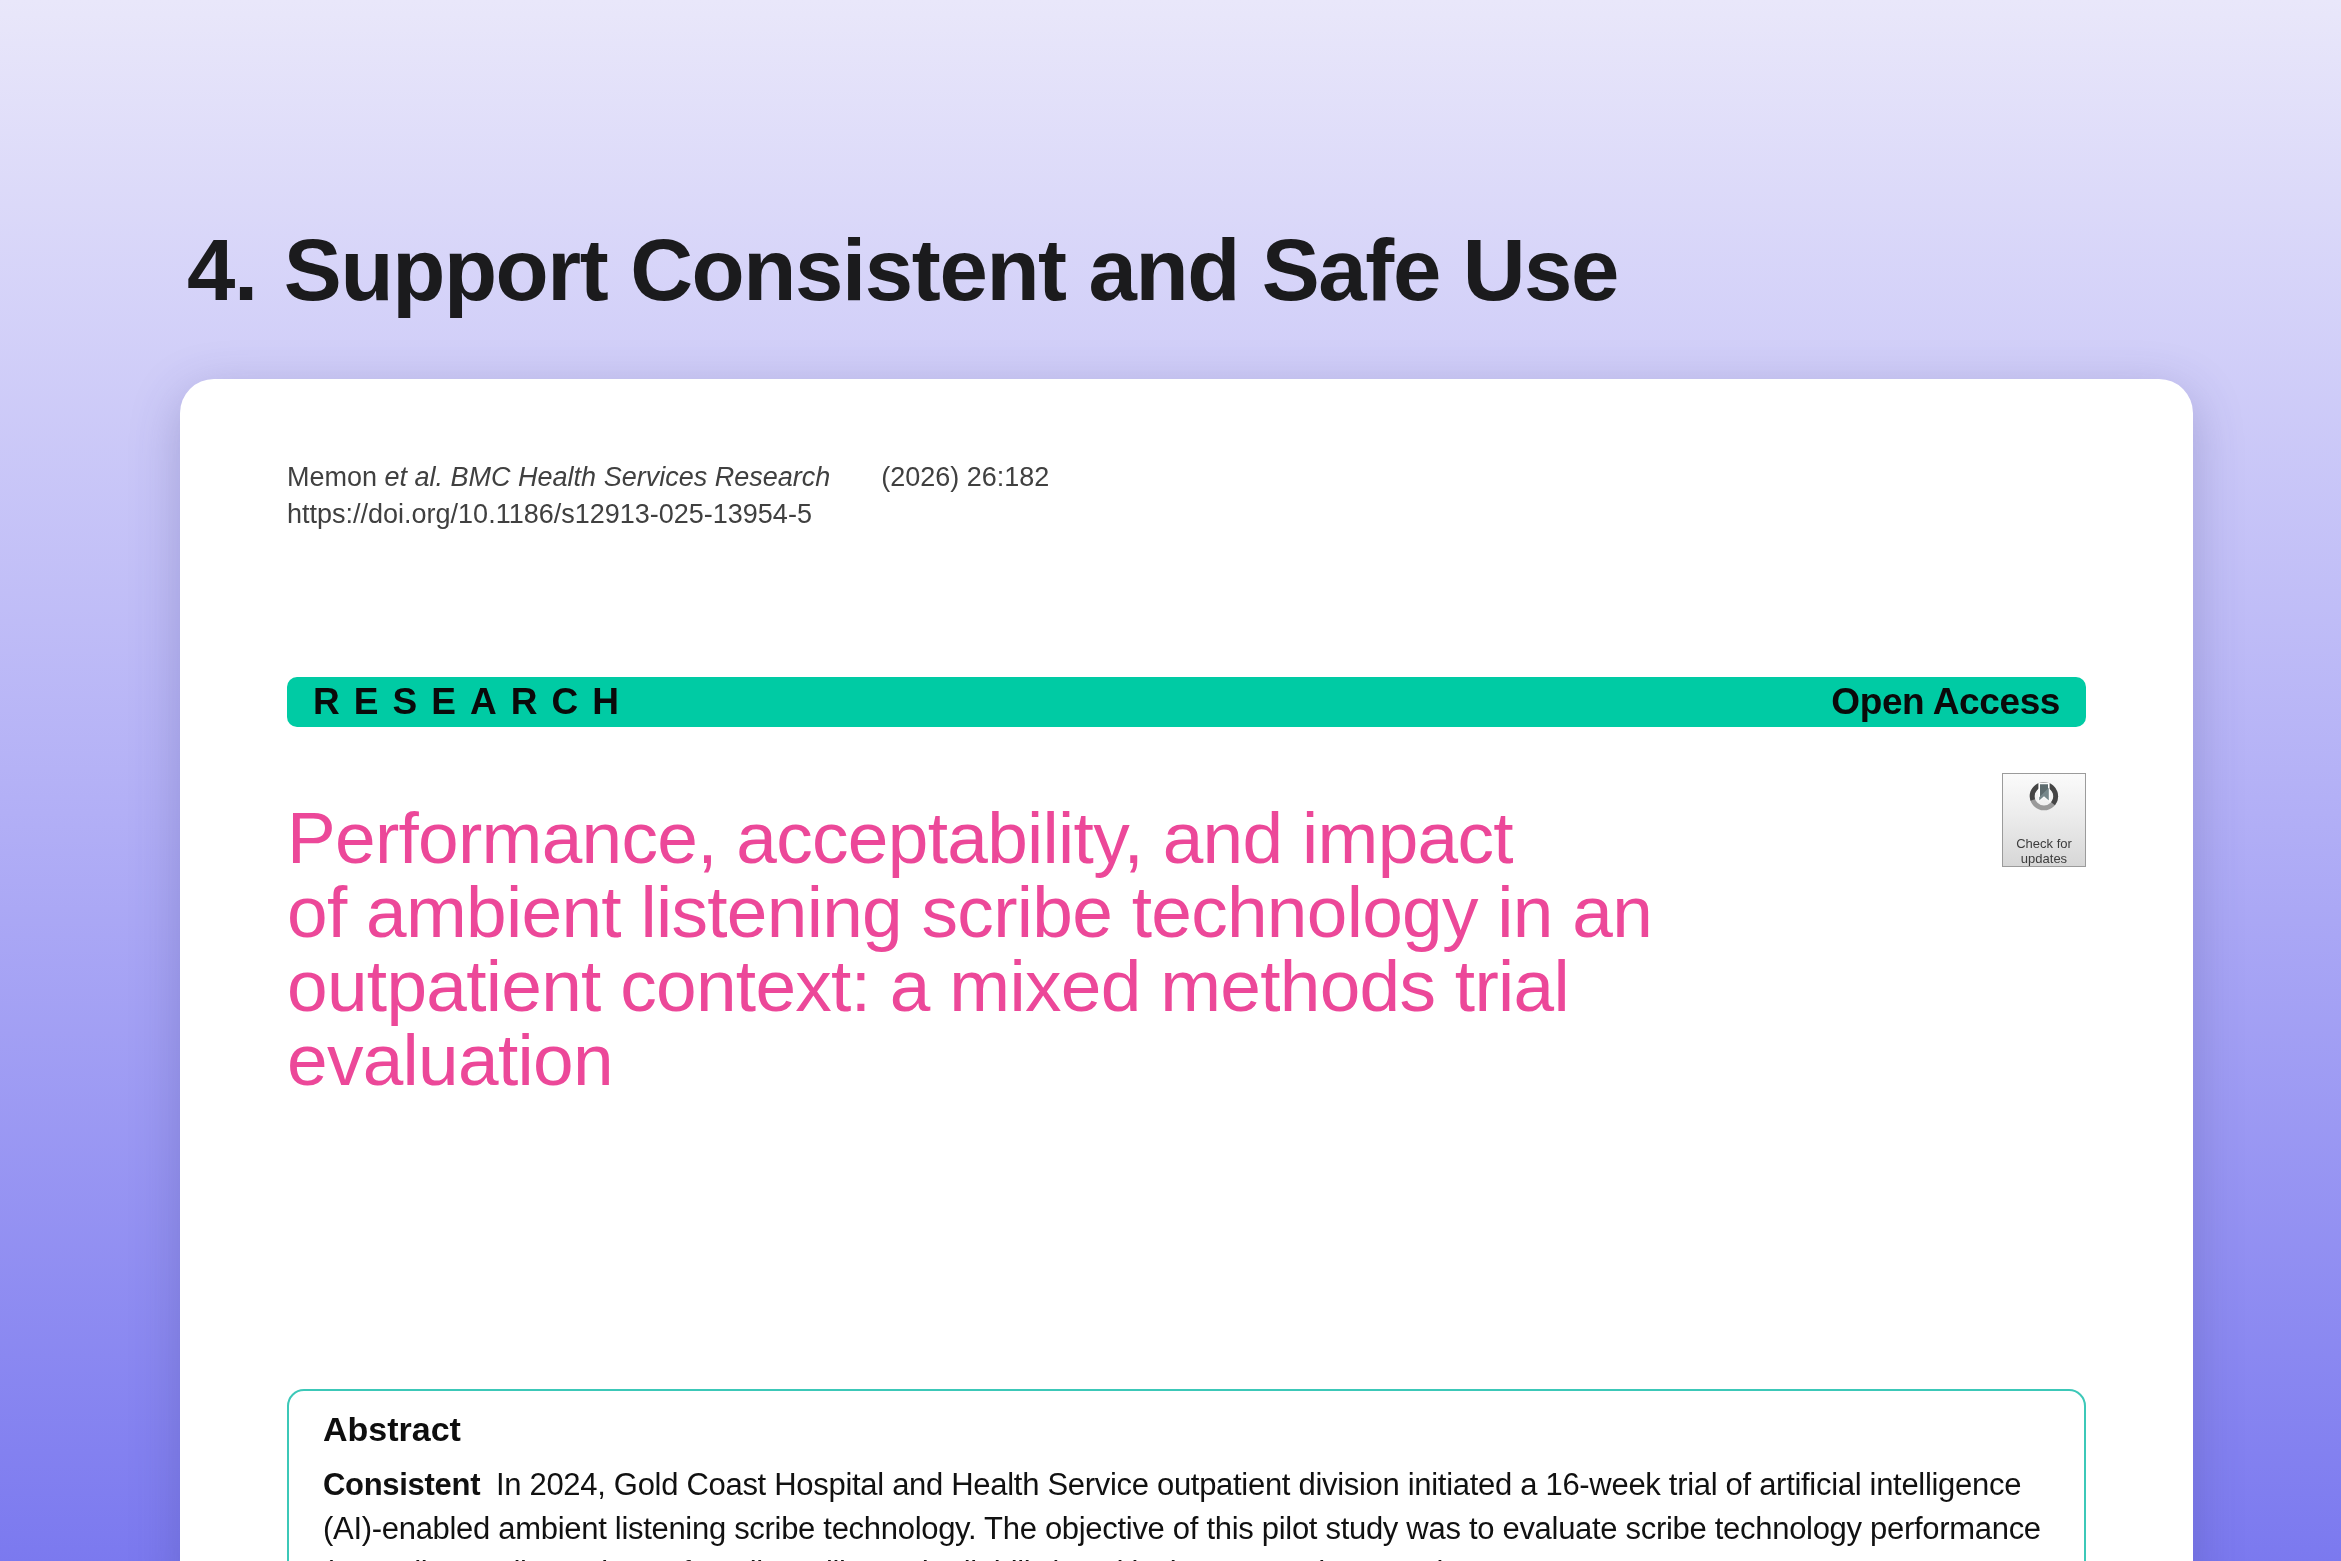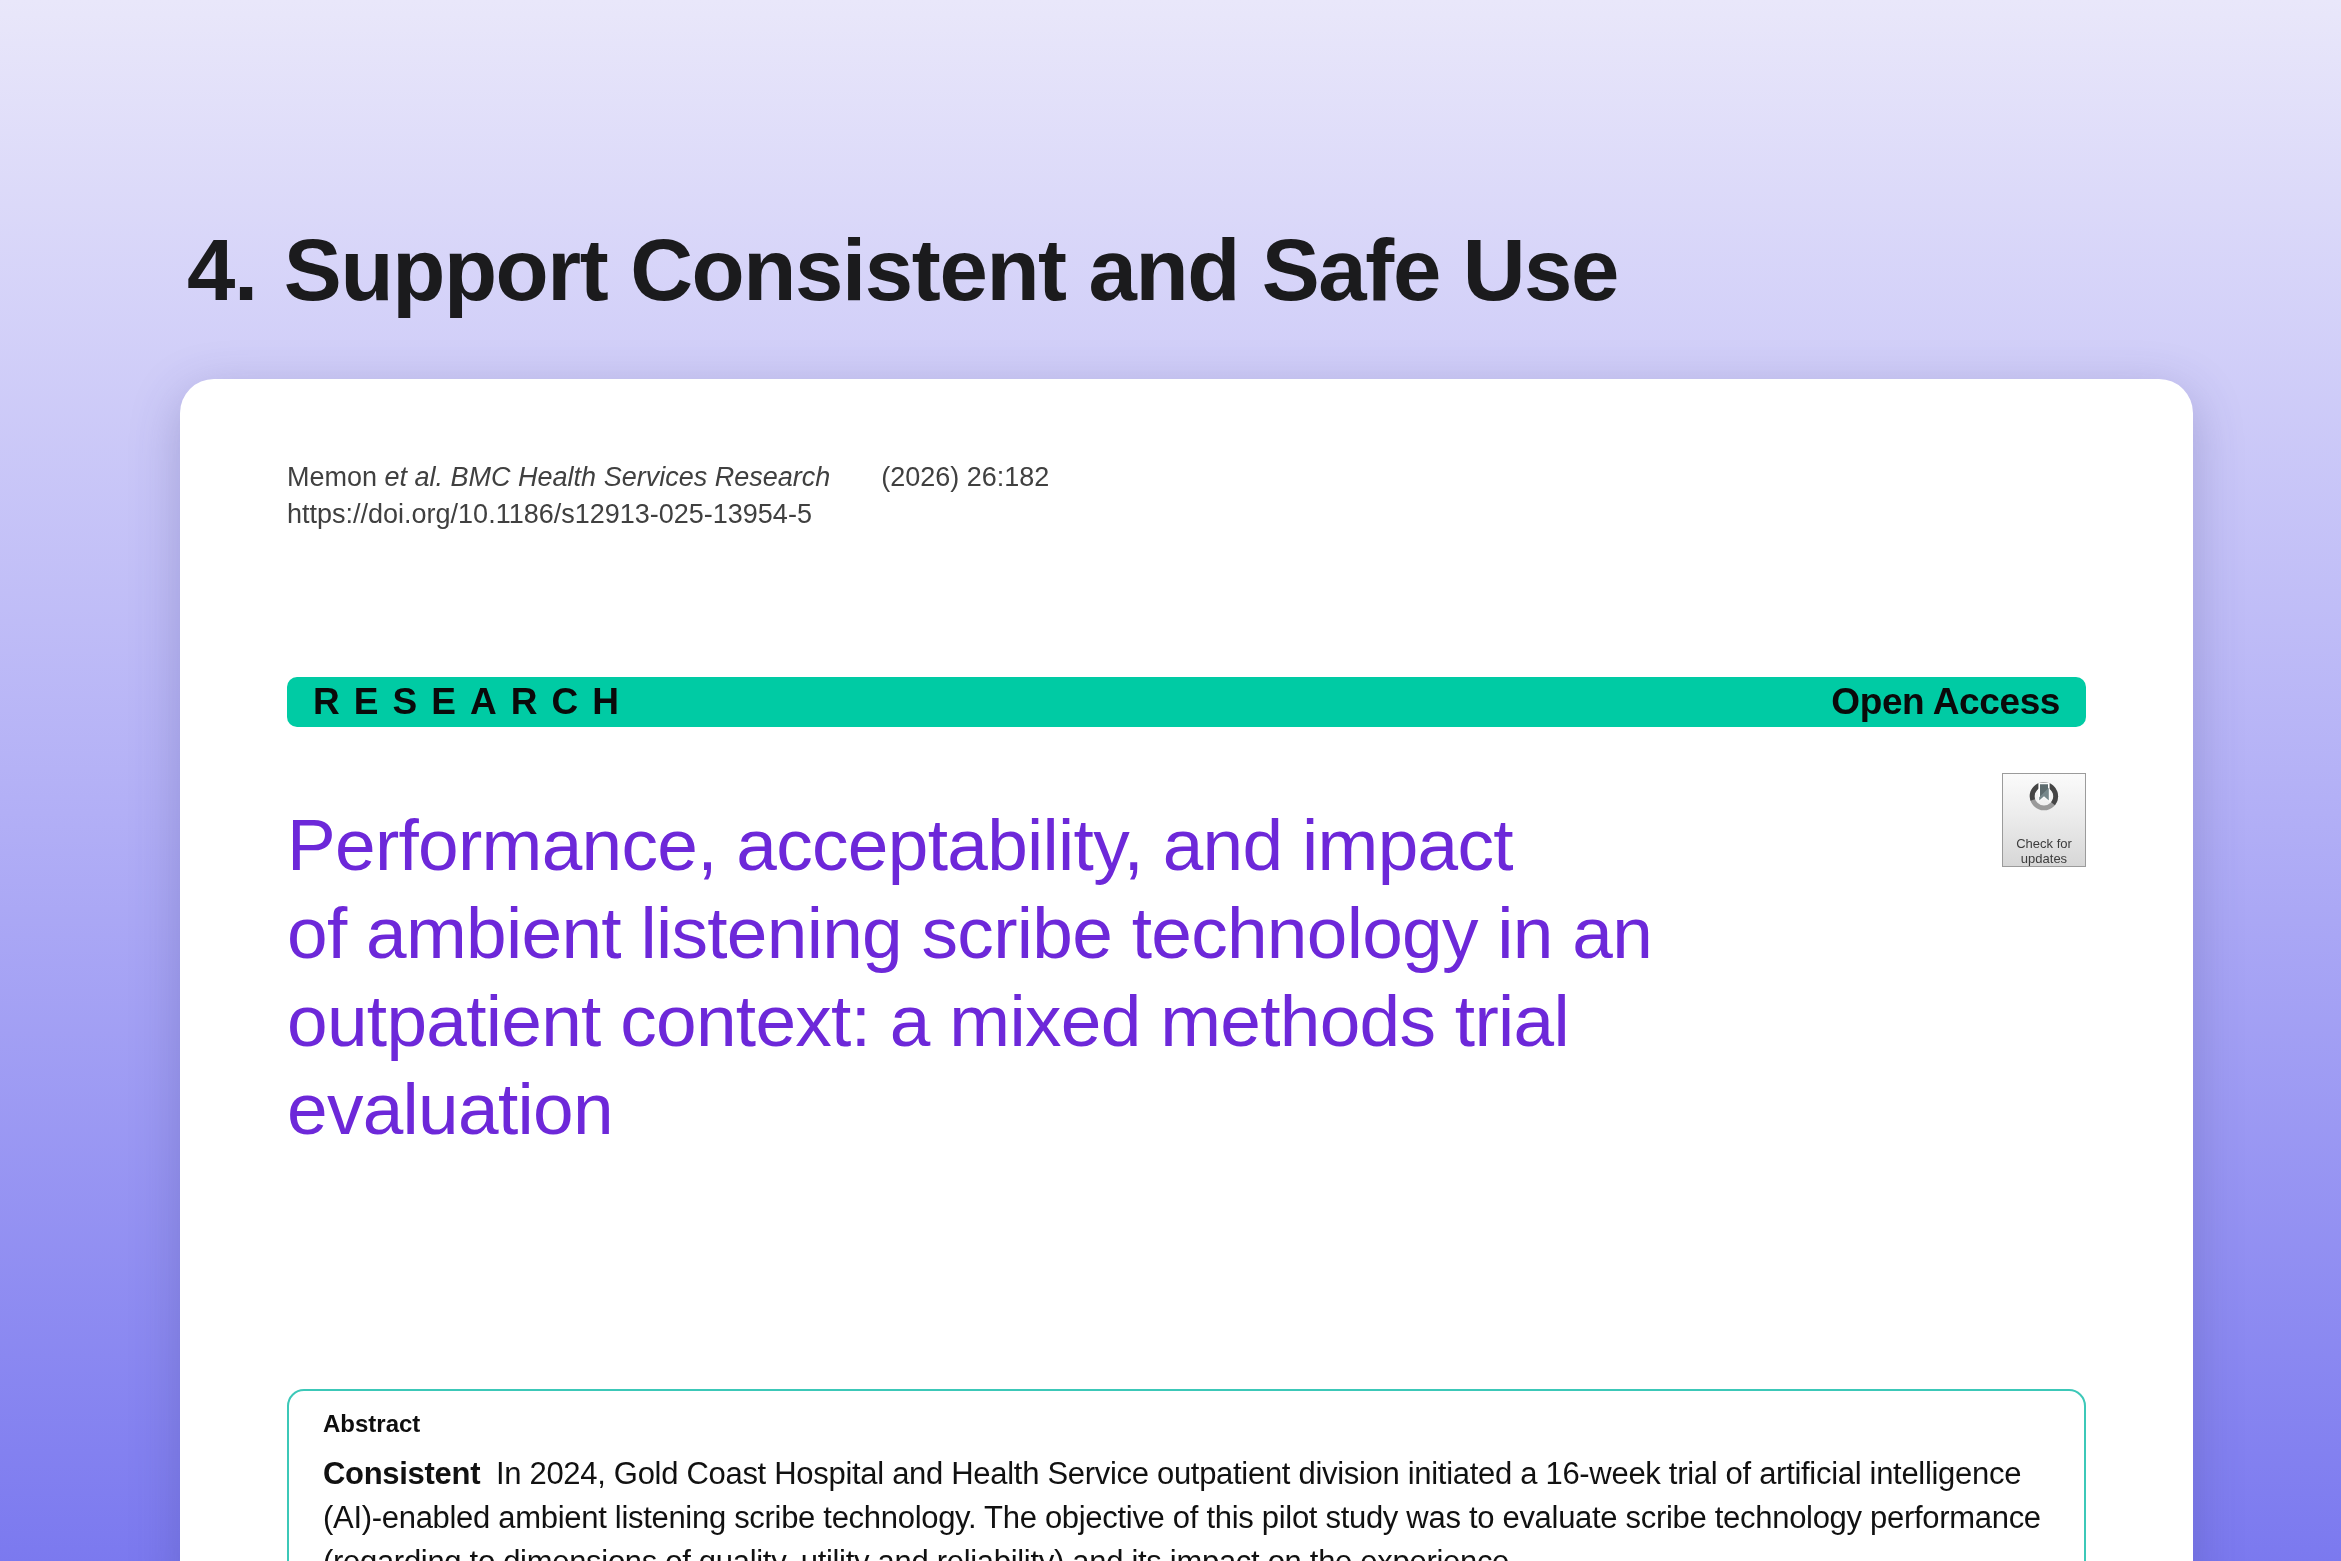--- a/index.html
+++ b/index.html
@@ -56,34 +56,34 @@
     background:linear-gradient(180deg,#fbfbfb 0%,#ececec 45%,#d7d7d7 100%);
     border:1.4px solid #9b9b9b;
     display:flex;flex-direction:column;align-items:center;
     padding-top:2.9px;cursor:pointer;gap:20px;
   }
   .check-badge .badge-text{
     font-size:13px;line-height:14.3px;color:#3c3c3c;text-align:center;
   }
   .article-title{
     position:absolute;left:107px;top:422px;width:1761px;
-    font-size:73px;line-height:88px;font-weight:500;letter-spacing:-0.7px;color:#6d28d9;
+    font-size:73px;line-height:74px;font-weight:500;letter-spacing:-0.7px;color:#ec4899;
   }
   .authors{
     position:absolute;left:107px;top:883px;width:1761px;
     font-size:34px;color:#111;
   }
   .authors sup{font-size:21.4px;vertical-align:super;line-height:0;}
   .abstract-box{
     position:absolute;left:107px;top:1010px;width:1799px;height:285px;
     border:2.1px solid var(--abstract-border);border-radius:17px;
     padding:18.5px 34px;background:#ffffff;
   }
   .abstract-box h3{
-    font-size:24px;font-weight:700;color:#0e0e0e;
+    font-size:34px;font-weight:700;color:#0e0e0e;
   }
   .abstract-box p{
     margin-top:14.3px;font-size:31px;line-height:44px;letter-spacing:-0.3px;color:#111;
   }
   .abstract-box p b{margin-right:15.7px;}
 </style>
 </head>
 <body>
 
 <div class="slide-heading">

